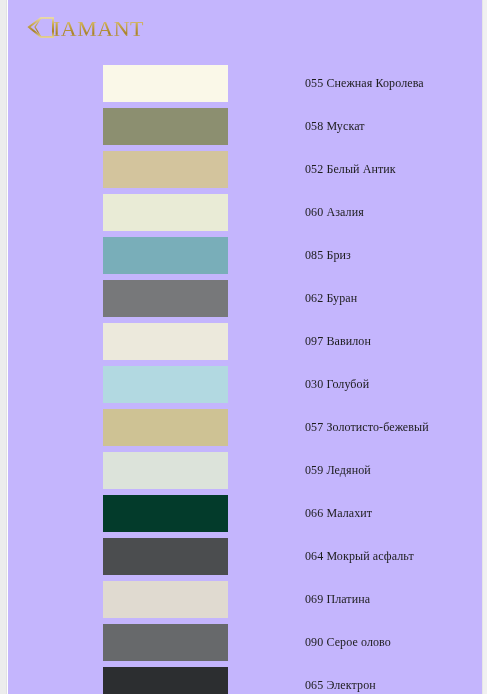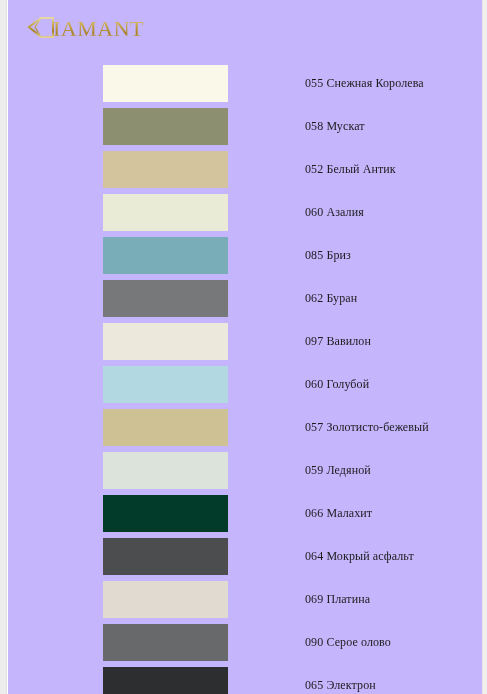--- a/index.html
+++ b/index.html
@@ -130,21 +130,21 @@
       <div class="swatch-row">
         <div class="swatch-chip" style="background: rgb(119, 120, 122);"></div>
         <div class="swatch-label">062 Буран</div>
       </div>
       <div class="swatch-row">
         <div class="swatch-chip" style="background: rgb(236, 233, 220);"></div>
         <div class="swatch-label">097 Вавилон</div>
       </div>
       <div class="swatch-row">
         <div class="swatch-chip" style="background: rgb(178, 217, 225);"></div>
-        <div class="swatch-label">060 Голубой</div>
+        <div class="swatch-label">030 Голубой</div>
       </div>
       <div class="swatch-row">
         <div class="swatch-chip" style="background: rgb(206, 194, 148);"></div>
         <div class="swatch-label">057 Золотисто-бежевый</div>
       </div>
       <div class="swatch-row">
         <div class="swatch-chip" style="background: rgb(220, 227, 218);"></div>
         <div class="swatch-label">059 Ледяной</div>
       </div>
       <div class="swatch-row">

